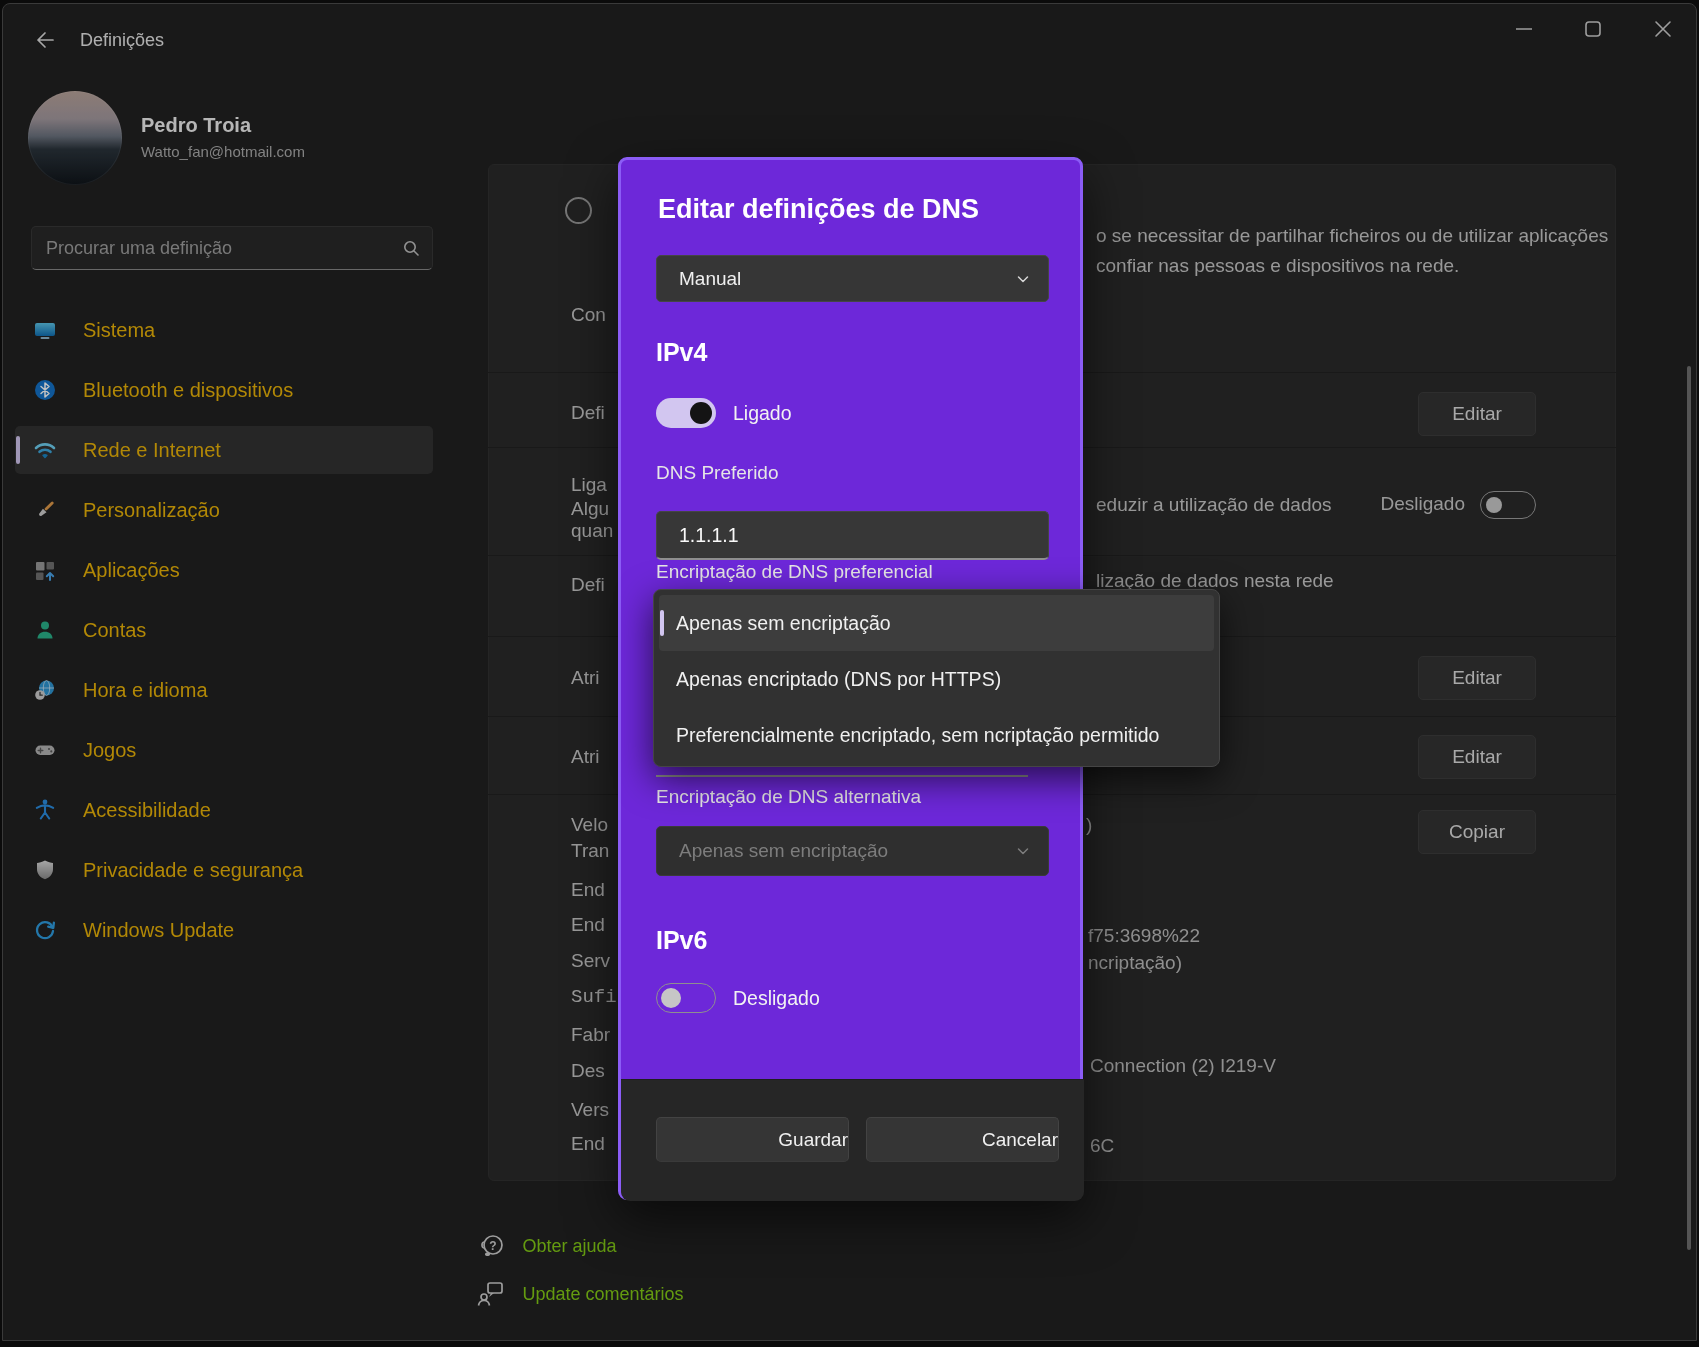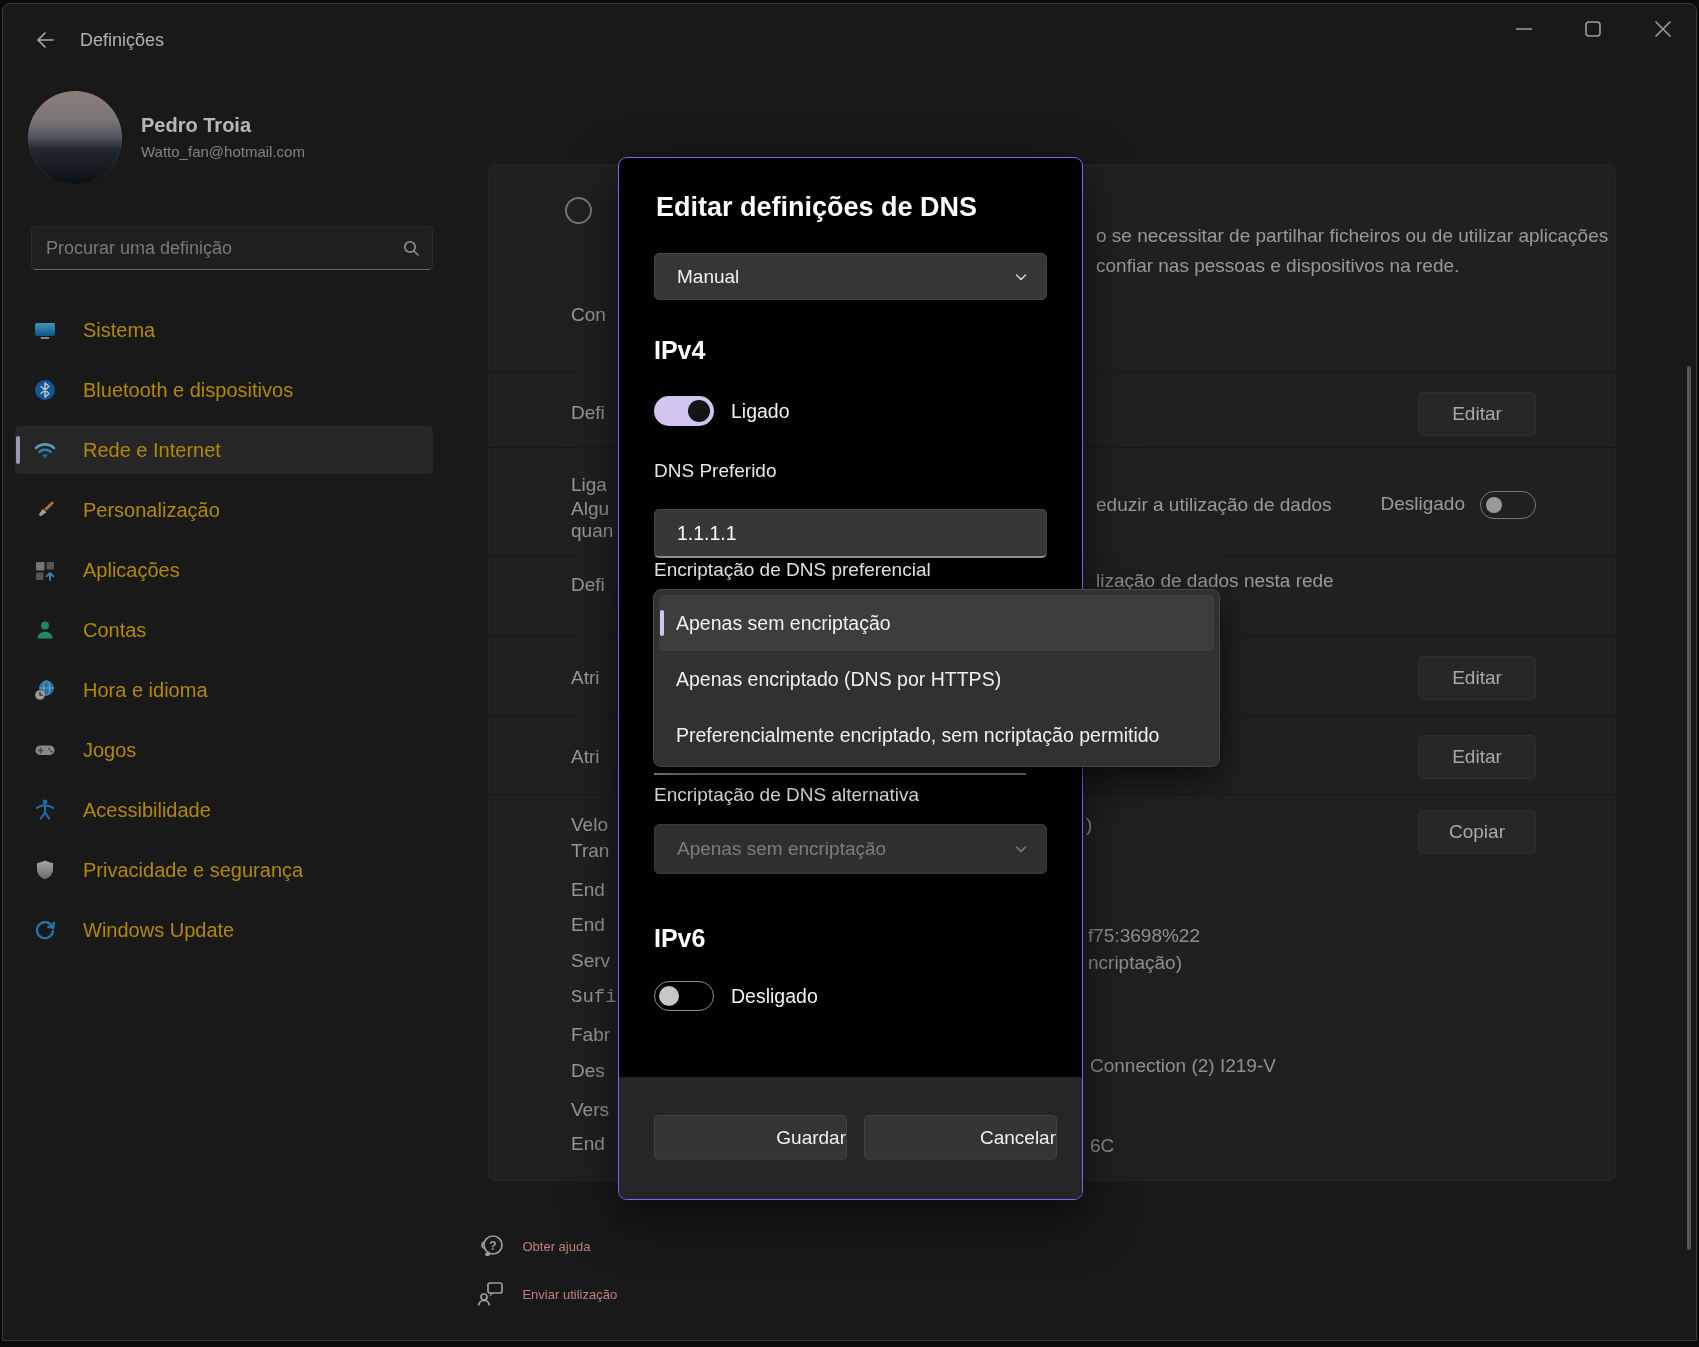--- a/index.html
+++ b/index.html
@@ -40,26 +40,26 @@
   .card{left:485px;top:160px;width:1128px;height:1017px;background:#2b2b2b;border:1px solid #313131;border-radius:6px;}
   .divider{left:485px;width:1128px;height:1px;background:#222222;}
   .radio-o{left:562px;top:193px;width:27px;height:27px;border:2px solid #9a9a9a;border-radius:50%;}
   .bg-text{color:#c8c8c8;font-size:19px;white-space:nowrap;}
   .bg-frag{color:#c9c9c9;font-size:19px;white-space:nowrap;}
   .bg-frag2{color:#bdbdbd;font-size:19px;white-space:nowrap;}
   .bg-btn{width:118px;height:44px;background:#343434;border:1px solid #3d3d3d;border-radius:5px;
           display:flex;align-items:center;justify-content:center;font-size:19px;color:#dedede;}
   .toggle-off-bg{width:56px;height:28px;border:1px solid #9d9d9d;border-radius:14px;position:absolute;}
   .toggle-off-bg .knob{position:absolute;left:5px;top:5px;width:16px;height:16px;border-radius:50%;background:#c9c9c9;}
-  .footer-link-label{font-size:13px;color:#fca5a5;}
+  .footer-link-label{font-size:18px;color:#84cc16;}
   .scrollbar{left:1684px;top:362px;width:4px;height:884px;background:#707070;border-radius:2px;}
   
   .smoke{left:0;top:0;right:0;bottom:0;background:rgba(0,0,0,0.24);z-index:40;}
   
-  .dialog{left:615px;top:153px;width:465px;height:1043px;background:#000000;border:1px solid #8b5cf6;
+  .dialog{left:615px;top:153px;width:465px;height:1043px;background:#6d28d9;border:3px solid #8b5cf6;
           border-radius:9px;box-shadow:0 18px 50px rgba(0,0,0,.6);z-index:50;}
   .dlg-title{left:37px;top:34px;font-size:27px;font-weight:600;color:#ffffff;}
   .dlg-select{left:35px;width:393px;height:47px;background:#363636;border:1px solid #454545;border-radius:5px;
               display:flex;align-items:center;padding:0 18px 0 22px;font-size:19px;color:#f0f0f0;}
   .dlg-select .chev{margin-left:auto;}
   .dlg-select.disabled{background:#2f2f2f;border-color:#3a3a3a;color:#7d7d7d;}
   .sec-head{left:35px;font-size:25px;font-weight:700;color:#ffffff;}
   .toggle-on{left:35px;width:60px;height:30px;border-radius:15px;position:absolute;}
   .toggle-on .knob{position:absolute;right:4px;top:4px;width:22px;height:22px;border-radius:50%;background:#141414;}
   .toggle-off{left:35px;width:60px;height:30px;border:1px solid #8f8f8f;border-radius:15px;position:absolute;}
@@ -303,21 +303,21 @@
     </svg>
     <span class="footer-link-label" style="margin-left:10px;vertical-align:middle;">Obter ajuda</span>
   </div>
   <div class="abs" style="left:473px;top:1274px;">
     <svg width="32" height="32" viewBox="0 0 32 32" style="vertical-align:middle;">
       <rect x="12" y="5" width="14" height="10" rx="2" stroke="#cfcfcf" stroke-width="1.7" fill="none"></rect>
       <path d="M15 15 l-2 4 5-4" fill="#cfcfcf"></path>
       <circle cx="8" cy="19" r="3" stroke="#cfcfcf" stroke-width="1.7" fill="none"></circle>
       <path d="M2.5 27.5 c.5-3.3 2.7-5 5.5-5 s5 1.7 5.5 5" stroke="#cfcfcf" stroke-width="1.7" fill="none"></path>
     </svg>
-    <span class="footer-link-label" style="margin-left:10px;vertical-align:middle;">Enviar utilização</span>
+    <span class="footer-link-label" style="margin-left:10px;vertical-align:middle;">Update comentários</span>
   </div>
 
   <div class="abs scrollbar"></div>
 
   <div class="abs smoke"></div>
 
   <div class="abs dialog">
     <div class="abs dlg-title">Editar definições de DNS</div>
 
     <div class="abs dlg-select" style="top:95px;">

